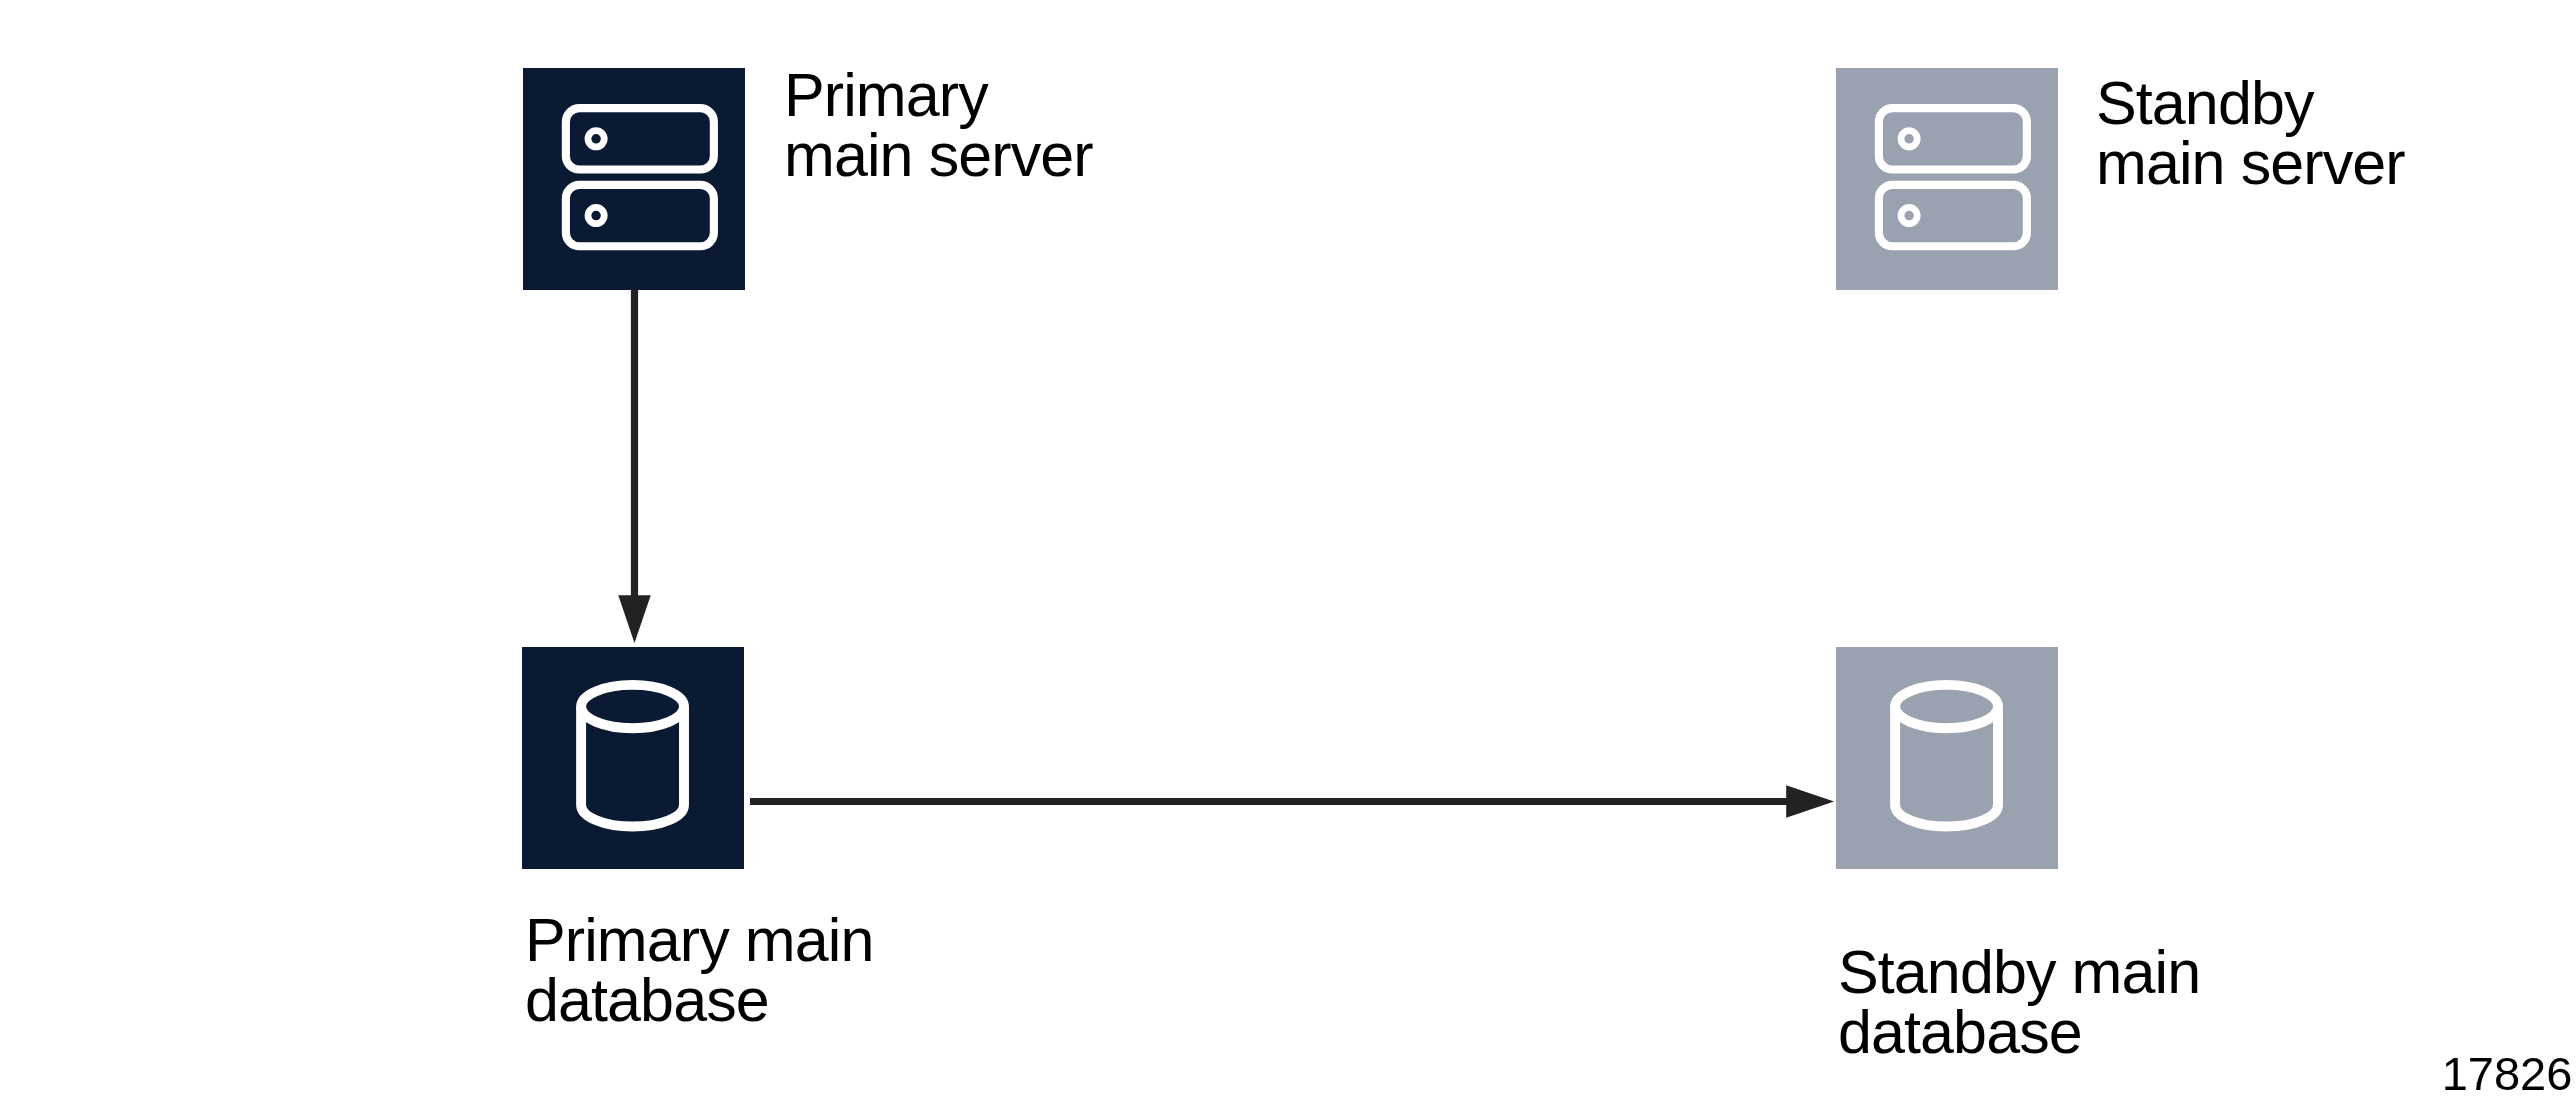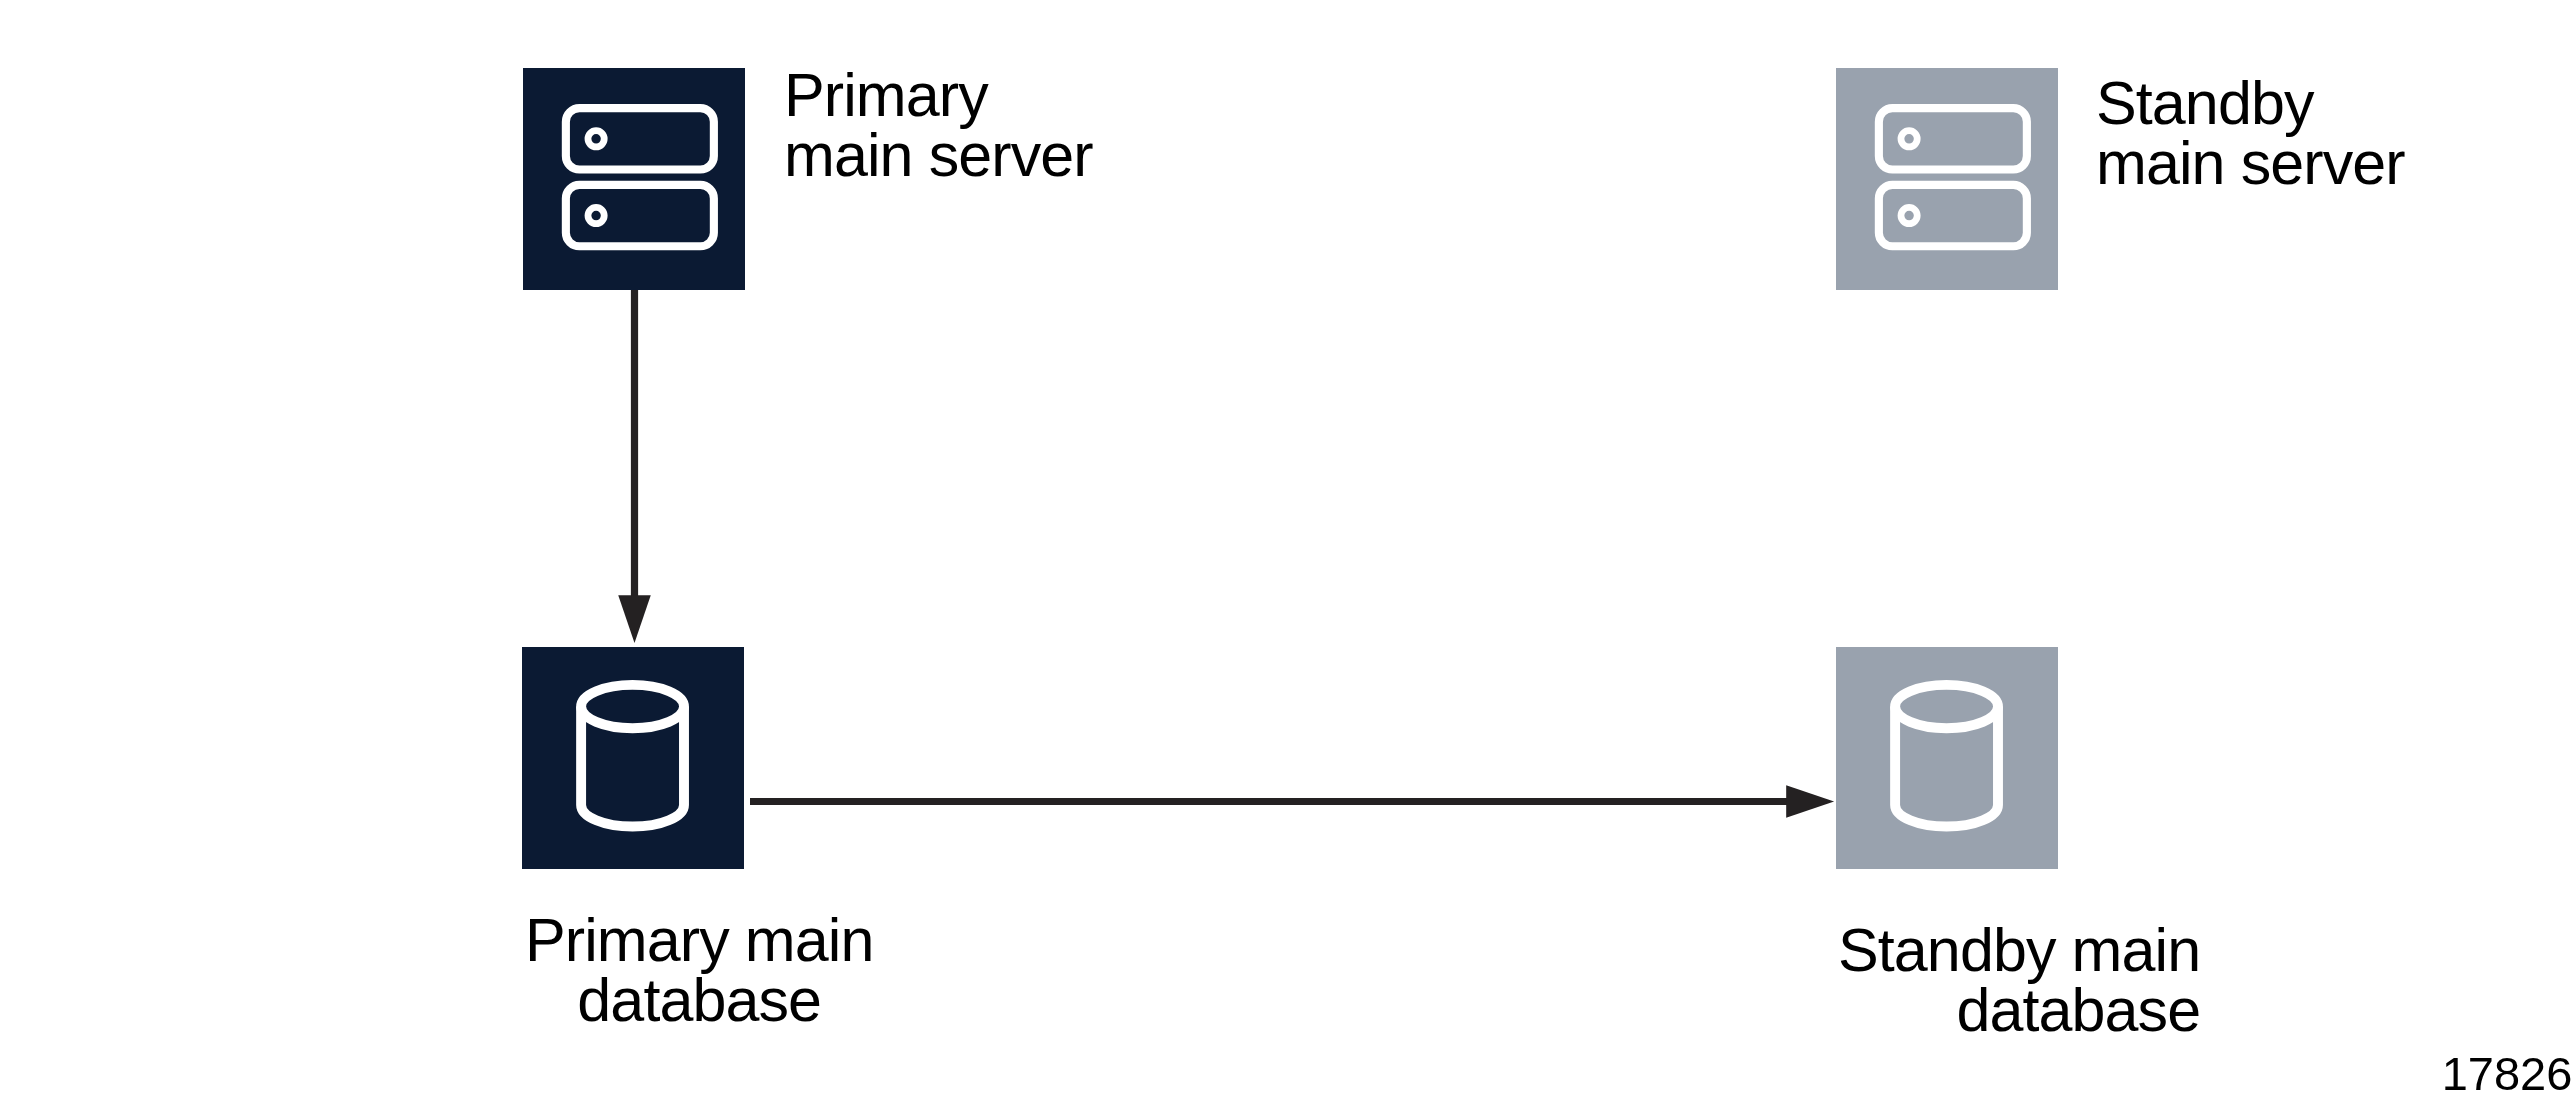--- a/index.html
+++ b/index.html
@@ -37,22 +37,22 @@
   
   .node-label {
     color: #000000;
     font-size: 61px;
     line-height: 60px;
     letter-spacing: -0.9px;
     white-space: nowrap;
   }
   .pos-label-primary-server   { left: 784px;  top: 65px;   }
   .pos-label-standby-server   { left: 2096px; top: 65px; margin-top: 8px;   }
-  .pos-label-primary-database { left: 525px;  top: 910px; text-align: center; }
-  .pos-label-standby-database { left: 1838px; top: 920px; text-align: right; }
+  .pos-label-primary-database { left: 525px;  top: 910px; }
+  .pos-label-standby-database { left: 1838px; top: 942px; }
 
   .figure-number {
     right: 3.6px;
     top: 1050px;
     color: #000000;
     font-size: 47px;
     line-height: 47px;
     text-align: right;
     white-space: nowrap;
   }

